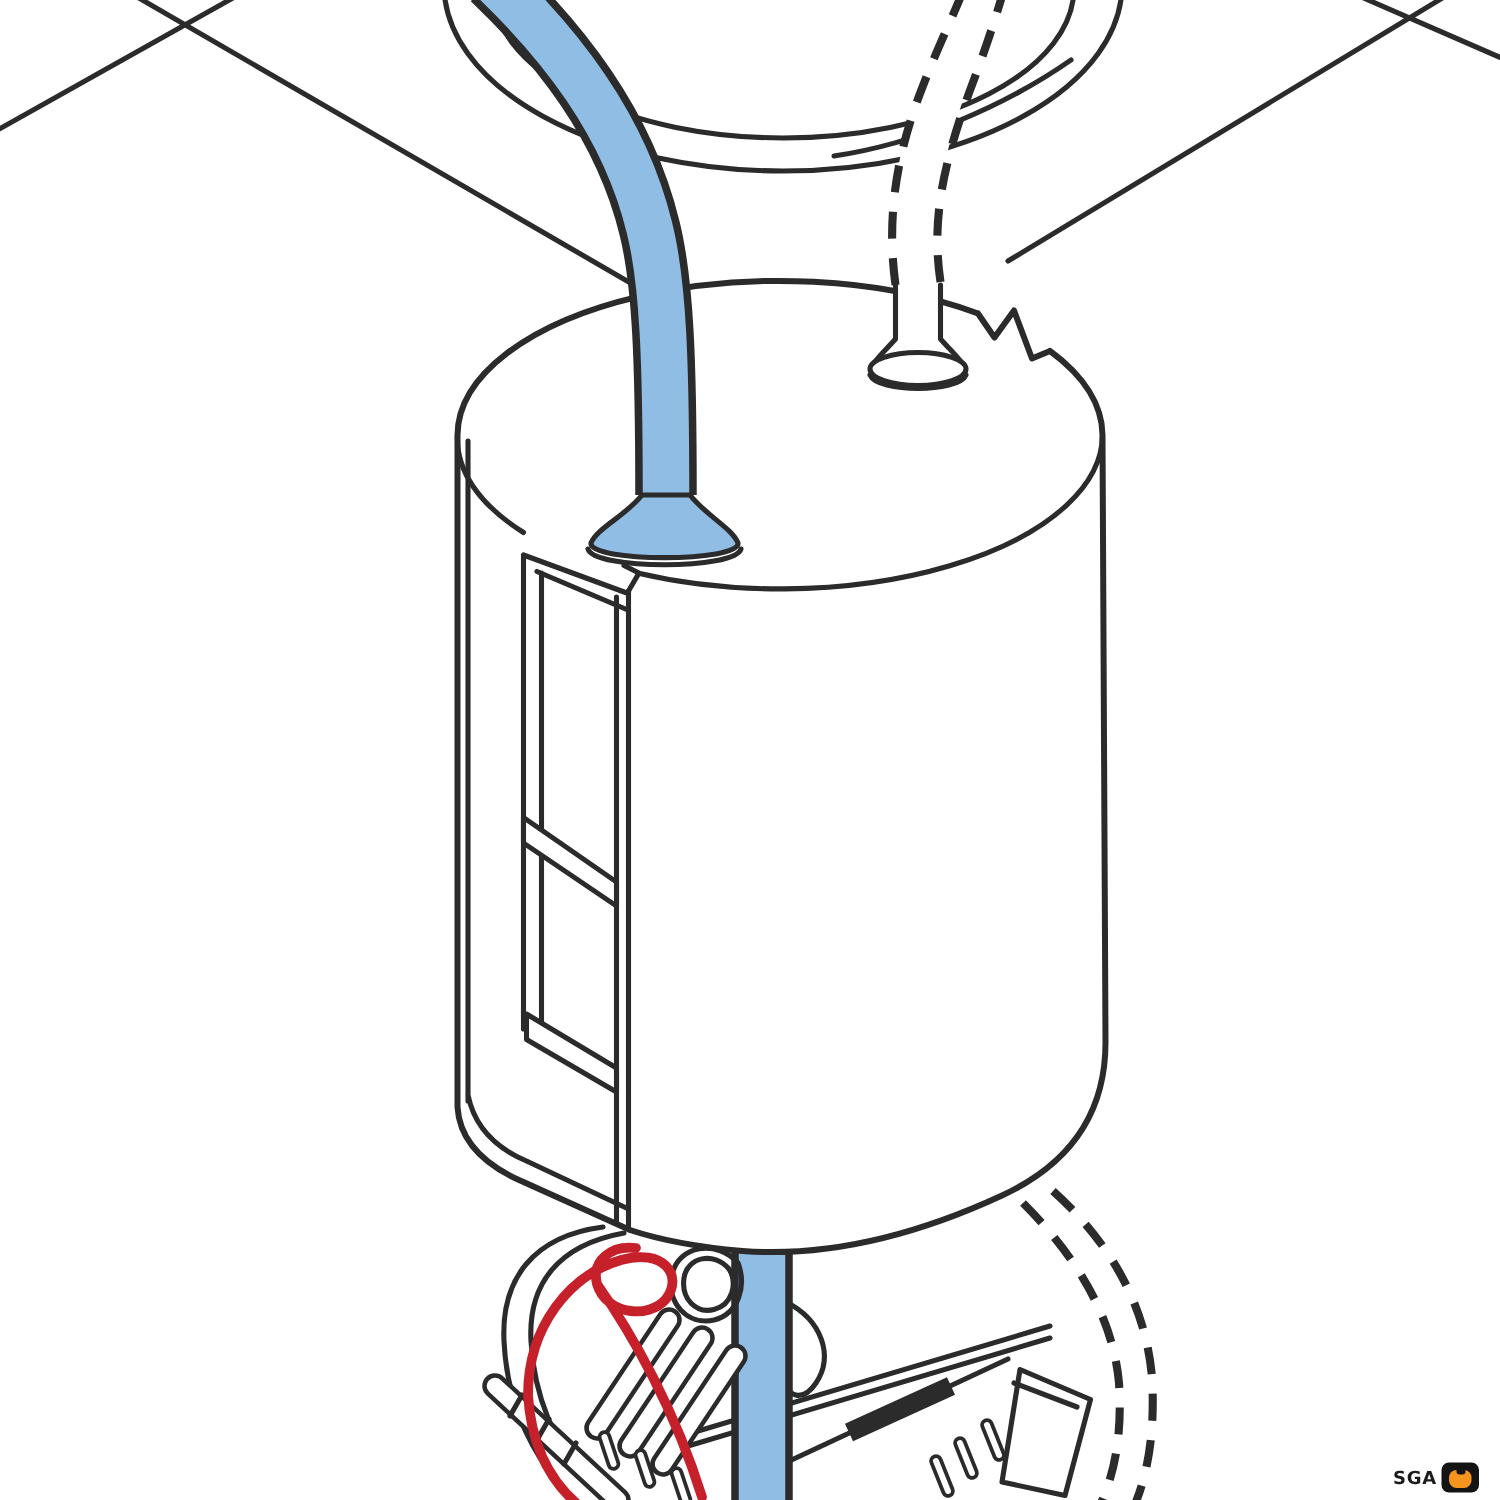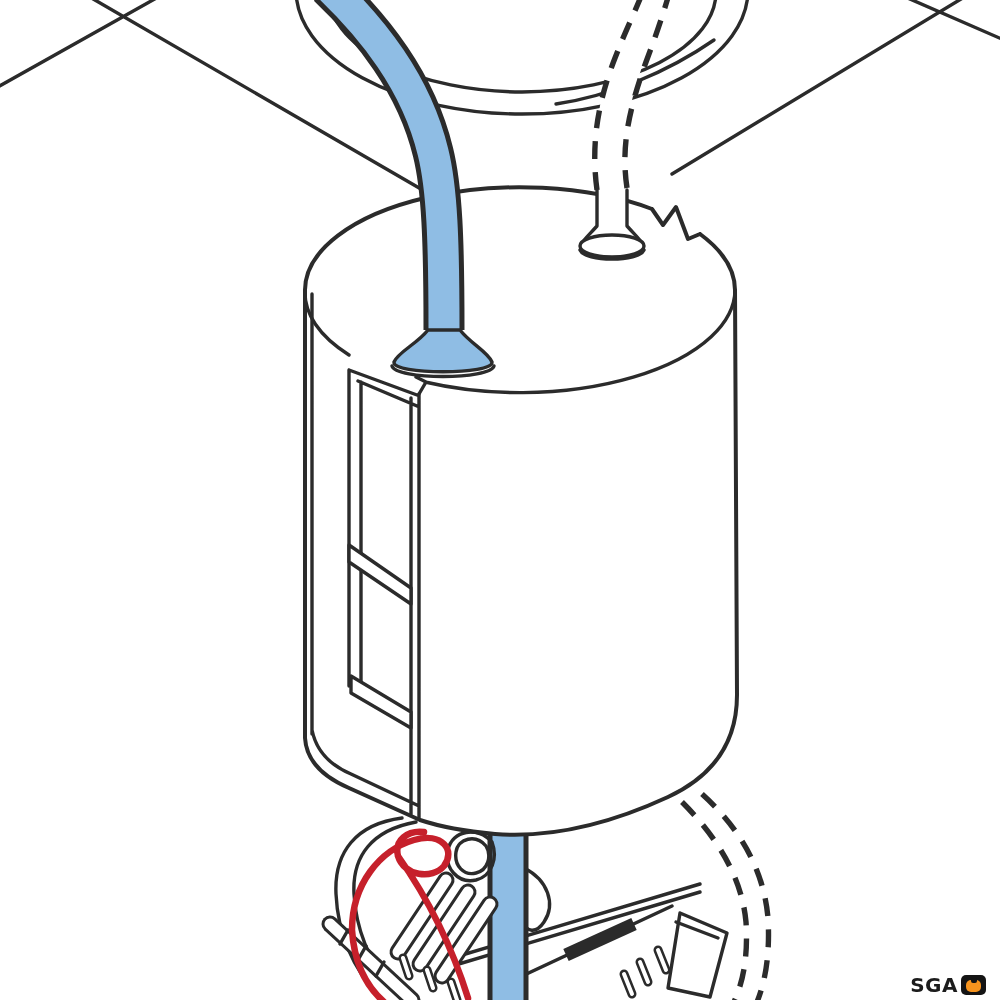--- a/index.html
+++ b/index.html
@@ -23,21 +23,21 @@
   .red{fill:none;stroke:var(--wire-red);stroke-width:6.5;stroke-linecap:round;}
   .bar-out{fill:none;stroke:var(--line);stroke-width:17;stroke-linecap:round;}
   .bar-in {fill:none;stroke:#fff;stroke-width:11;stroke-linecap:round;}
   .pin-out{fill:none;stroke:var(--line);stroke-width:9;stroke-linecap:round;}
   .pin-in {fill:none;stroke:#fff;stroke-width:4;stroke-linecap:round;}
   .thick  {fill:none;stroke:var(--line);stroke-width:13;stroke-linecap:butt;}
 
   
   .logo{position:absolute;right:14px;bottom:5px;display:flex;align-items:center;gap:3px;}
   .logo-text{
-    color:var(--logo-text);font-weight:bold;font-size:20px;line-height:1;
+    color:var(--logo-text);font-weight:bold;font-size:12px;line-height:1;
     letter-spacing:.5px;font-family:"DejaVu Sans",sans-serif;margin-left:42px;
   }
   .logo-icon{width:25px;height:20px;background:var(--logo-bg);border-radius:5px;position:relative;display:inline-block;}
   .logo-dot{position:absolute;left:5px;top:5px;width:15px;height:12px;background:var(--accent);border-radius:5px;}
   .logo-notch{position:absolute;left:10px;top:3px;width:6px;height:5px;background:var(--logo-bg);border-radius:2px;}
 </style>
 </head>
 <body>
 
 <div class="stage">

